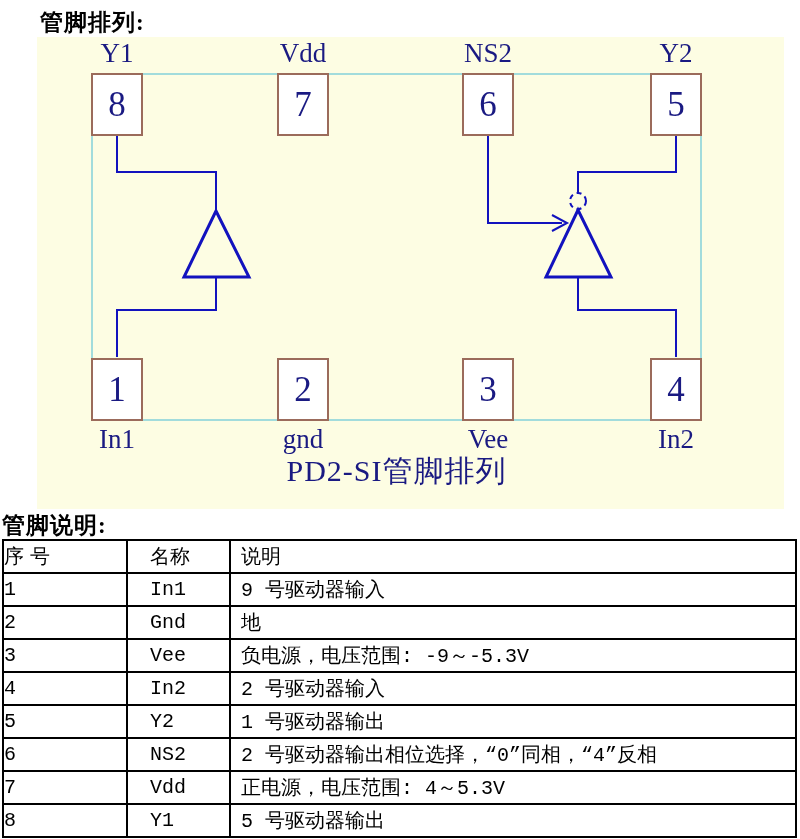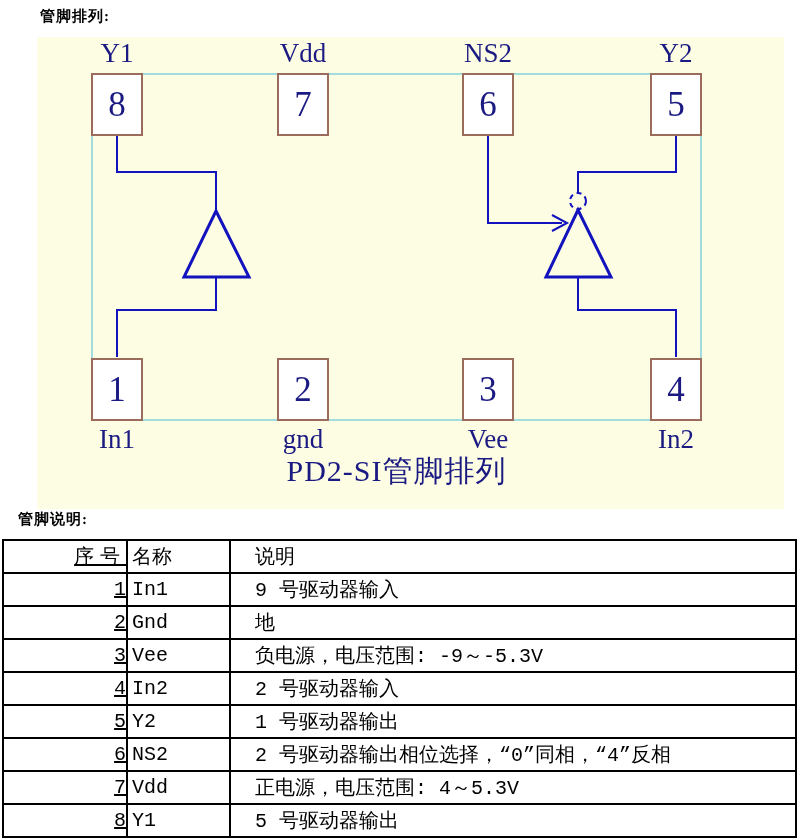--- a/index.html
+++ b/index.html
@@ -4,24 +4,24 @@
 <style>
   * { margin: 0; padding: 0; box-sizing: border-box; }
   html, body { width: 800px; height: 839px; background: #ffffff; position: relative;
     font-family: "Liberation Serif", "DejaVu Serif", serif; }
 
   .abs { position: absolute; }
 
   
   .section-title {
     font-family: "Liberation Serif", "DejaVu Serif", serif;
-    font-weight: bold; color: #000000; font-size: 15px; letter-spacing: 1px;
+    font-weight: bold; color: #000000; font-size: 23px; letter-spacing: 1px;
   }
   #title-arrangement { left: 40px; top: 7px; }
-  #title-description { left: 18px; top: 510px; }
+  #title-description { left: 2px; top: 510px; }
 
   
   #diagram-panel {
     left: 37px; top: 37px; width: 747px; height: 472px;
     background: #FDFDE3;
   }
 
   
   #chip-outline {
     left: 91px; top: 73px; width: 611px; height: 348px;
@@ -61,23 +61,23 @@
   #pin-table {
     position: absolute; left: 2px; top: 539px; width: 795px;
     border-collapse: collapse; table-layout: fixed;
     font-family: "Liberation Mono", "DejaVu Sans Mono", monospace;
     font-size: 20px; color: #000000;
   }
   #pin-table td, #pin-table th {
     border: 2px solid #000000; height: 33px;
     font-weight: normal; white-space: nowrap; overflow: hidden;
   }
-  #pin-table .col-num { width: 123px; text-align: right; text-decoration: underline; }
-  #pin-table .col-name { width: 102px; text-align: left; padding-left: 4px; }
-  #pin-table .col-desc { width: 561px; text-align: left; padding-left: 24px; }
+  #pin-table .col-num { width: 123px; text-align: left; }
+  #pin-table .col-name { width: 102px; text-align: left; padding-left: 22px; }
+  #pin-table .col-desc { width: 561px; text-align: left; padding-left: 10px; }
   #pin-table th.col-num { letter-spacing: 6px; }
 </style>
 </head>
 <body>
 
 <div class="abs section-title" id="title-arrangement">管脚排列:</div>
 
 <div class="abs" id="diagram-panel"></div>
 
 <div class="abs" id="chip-outline"></div>

